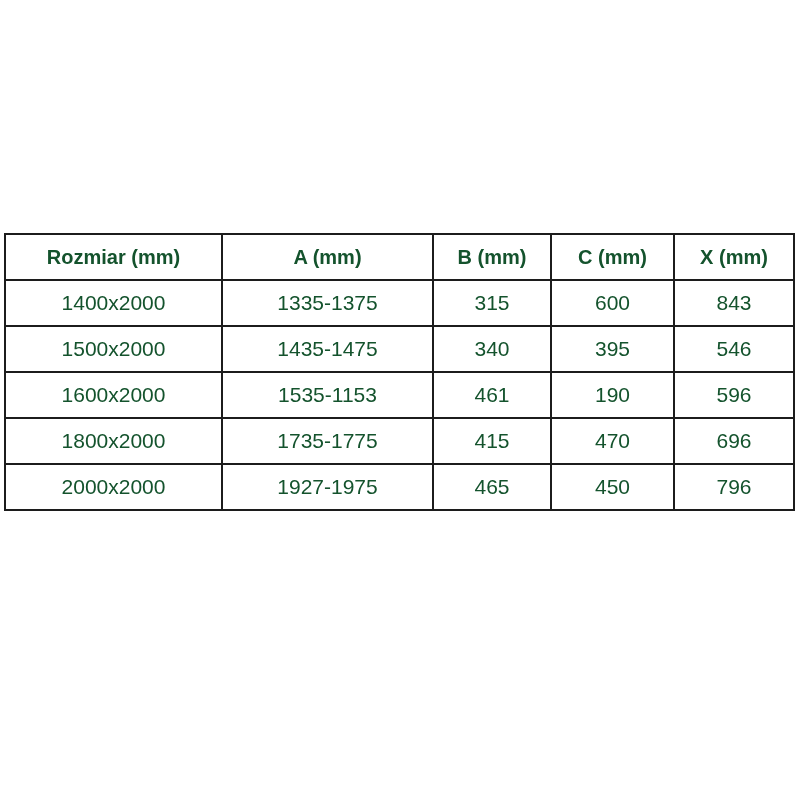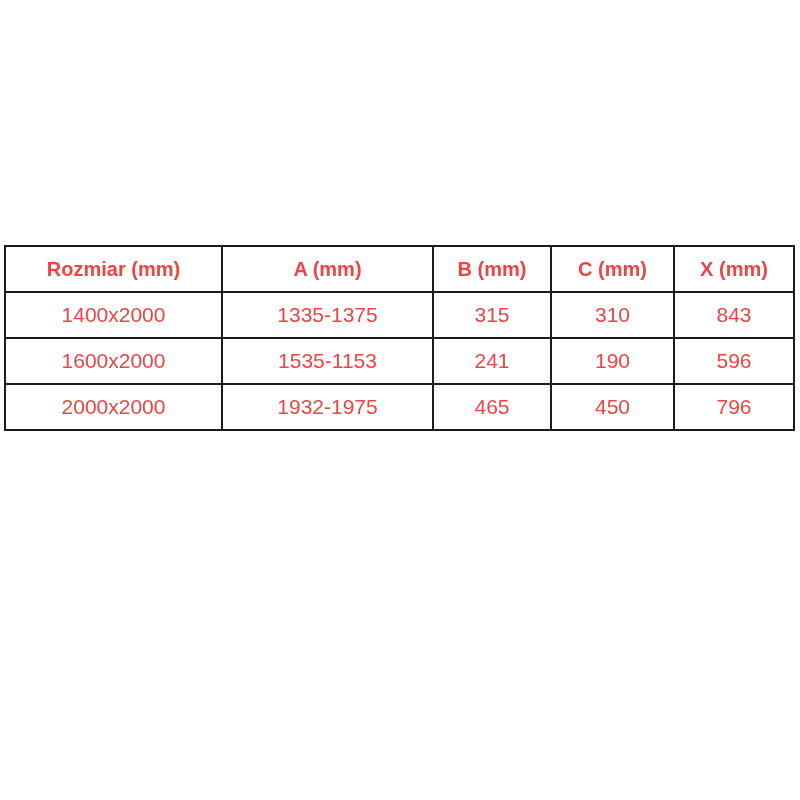--- a/index.html
+++ b/index.html
@@ -15,22 +15,21 @@
     background: #ffffff;
     overflow: hidden;
   }
   table.dims {
     position: absolute;
     left: 4px;
     top: 233px;
     width: 789px;
     border-collapse: collapse;
     table-layout: fixed;
-    color: #ef4444;
-    margin-top: 12px;
+    color: #14532d;
   }
   table.dims th,
   table.dims td {
     border: 2px solid #1c1c1c;
     height: 44px;
     text-align: center;
     vertical-align: middle;
     padding: 0;
     overflow: hidden;
     white-space: nowrap;
@@ -71,32 +70,46 @@
           <th>B (mm)</th>
           <th>C (mm)</th>
           <th>X (mm)</th>
         </tr>
     </thead>
     <tbody id="table-body">
         <tr>
           <td>1400x2000</td>
           <td>1335-1375</td>
           <td>315</td>
-          <td>310</td>
+          <td>600</td>
           <td>843</td>
+        </tr>
+        <tr>
+          <td>1500x2000</td>
+          <td>1435-1475</td>
+          <td>340</td>
+          <td>395</td>
+          <td>546</td>
         </tr>
         <tr>
           <td>1600x2000</td>
           <td>1535-1153</td>
-          <td>241</td>
+          <td>461</td>
           <td>190</td>
           <td>596</td>
         </tr>
         <tr>
+          <td>1800x2000</td>
+          <td>1735-1775</td>
+          <td>415</td>
+          <td>470</td>
+          <td>696</td>
+        </tr>
+        <tr>
           <td>2000x2000</td>
-          <td>1932-1975</td>
+          <td>1927-1975</td>
           <td>465</td>
           <td>450</td>
           <td>796</td>
         </tr>
       </tbody>
   </table>
 </div>
 
 </body></html>

